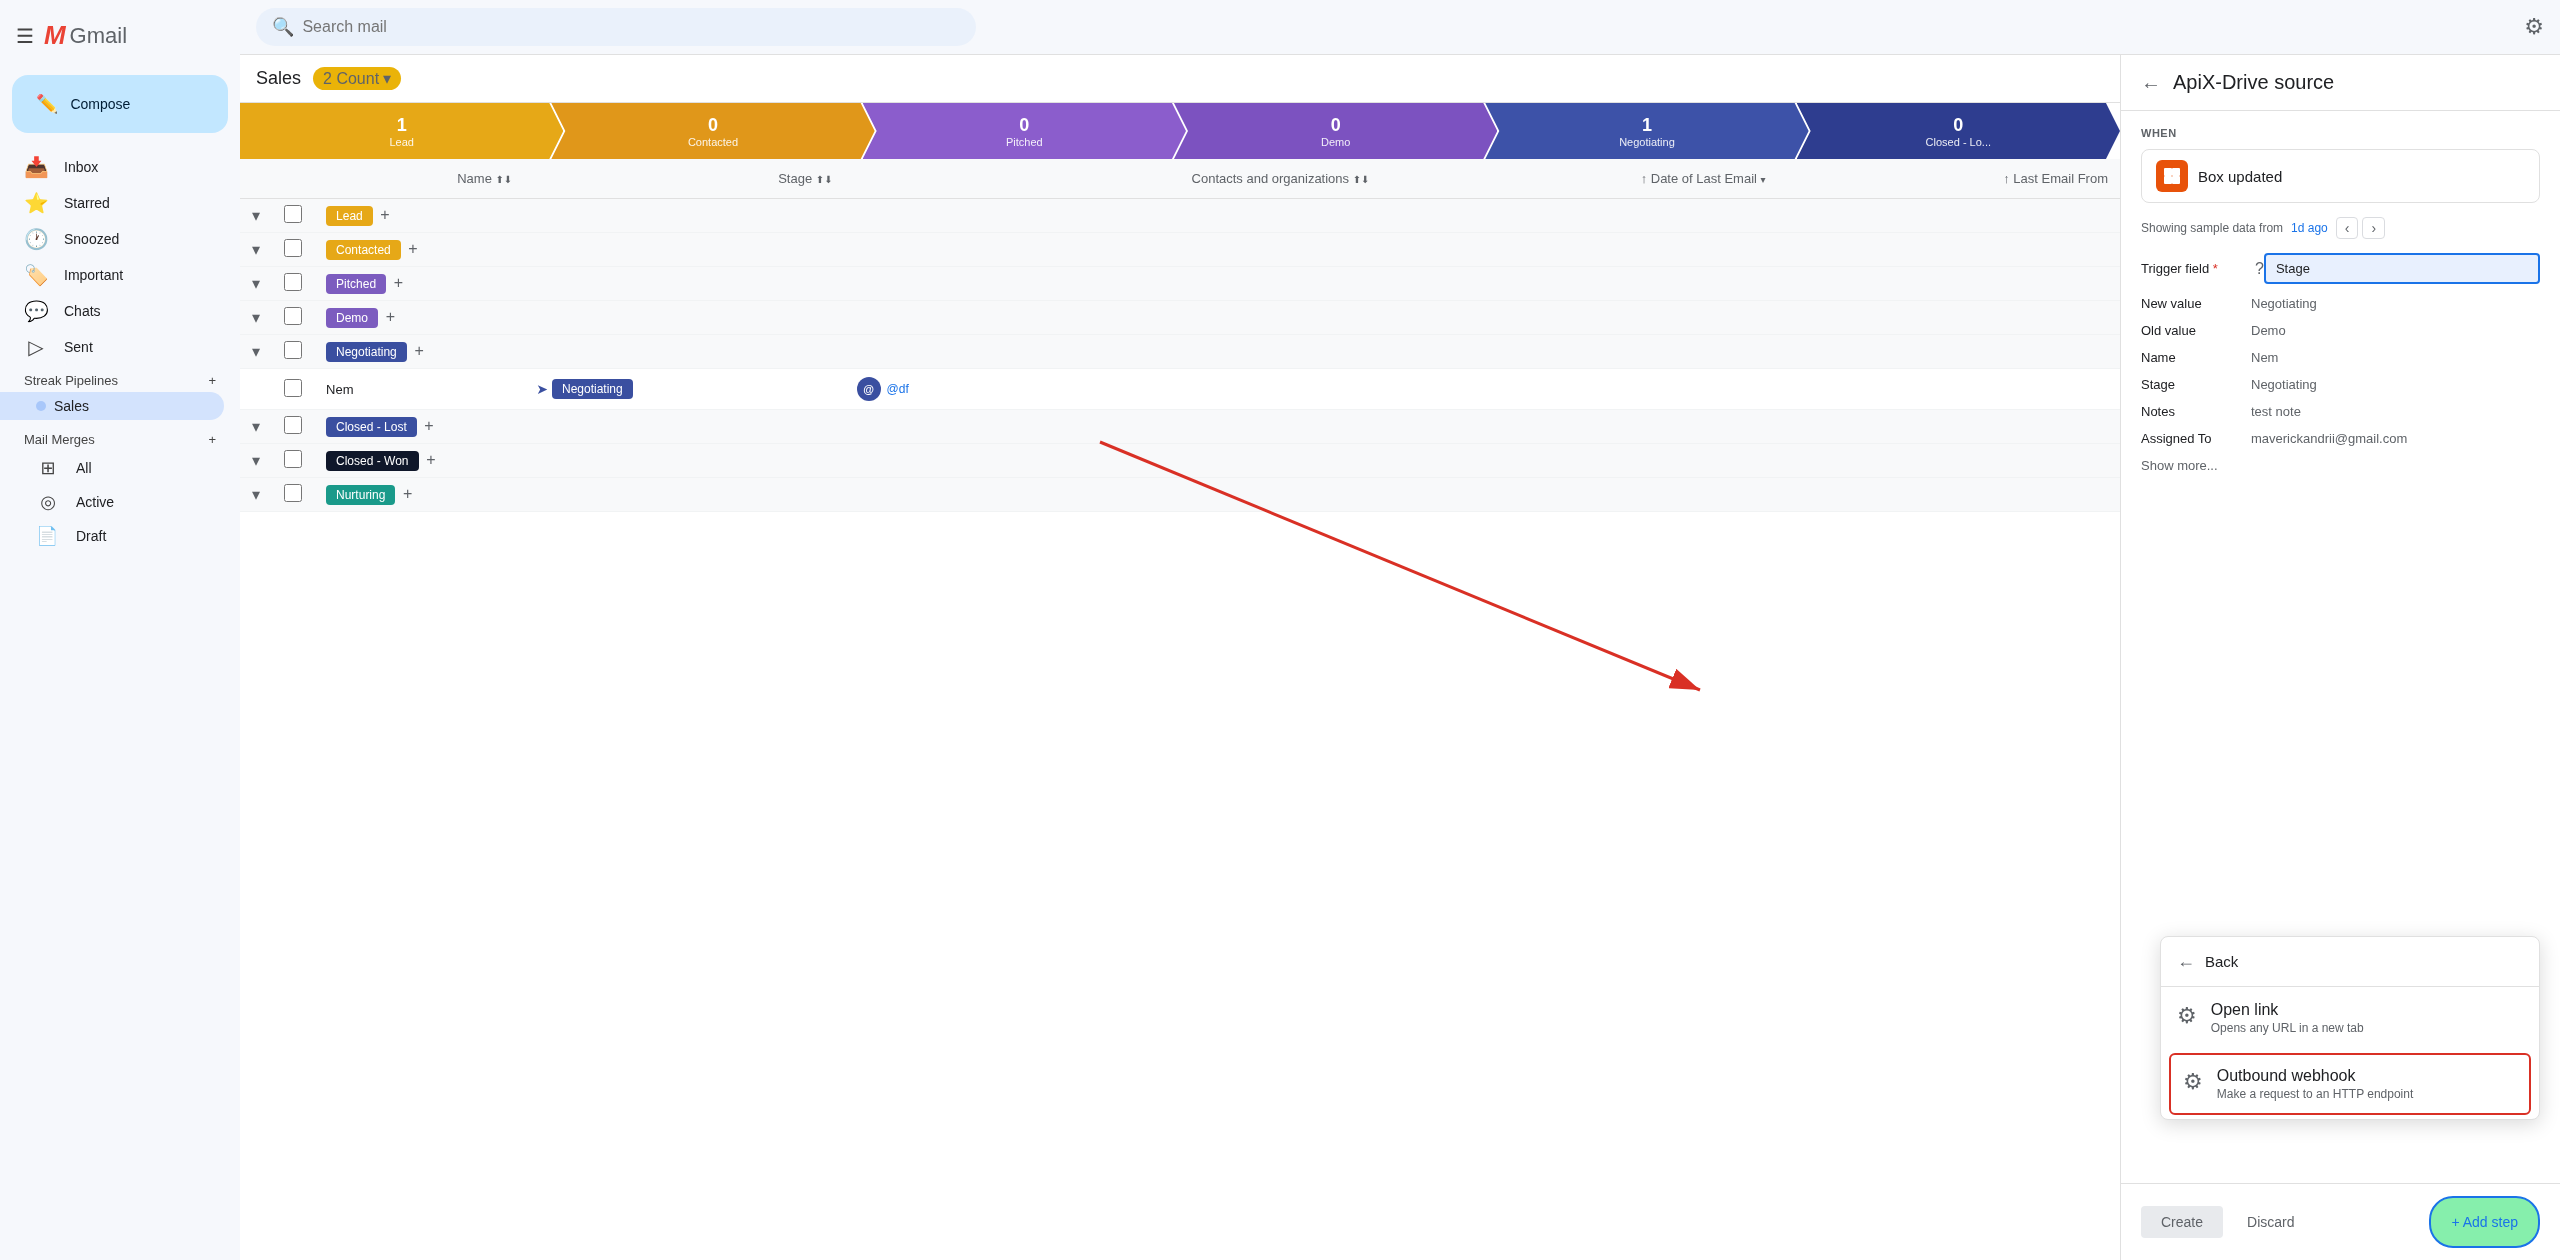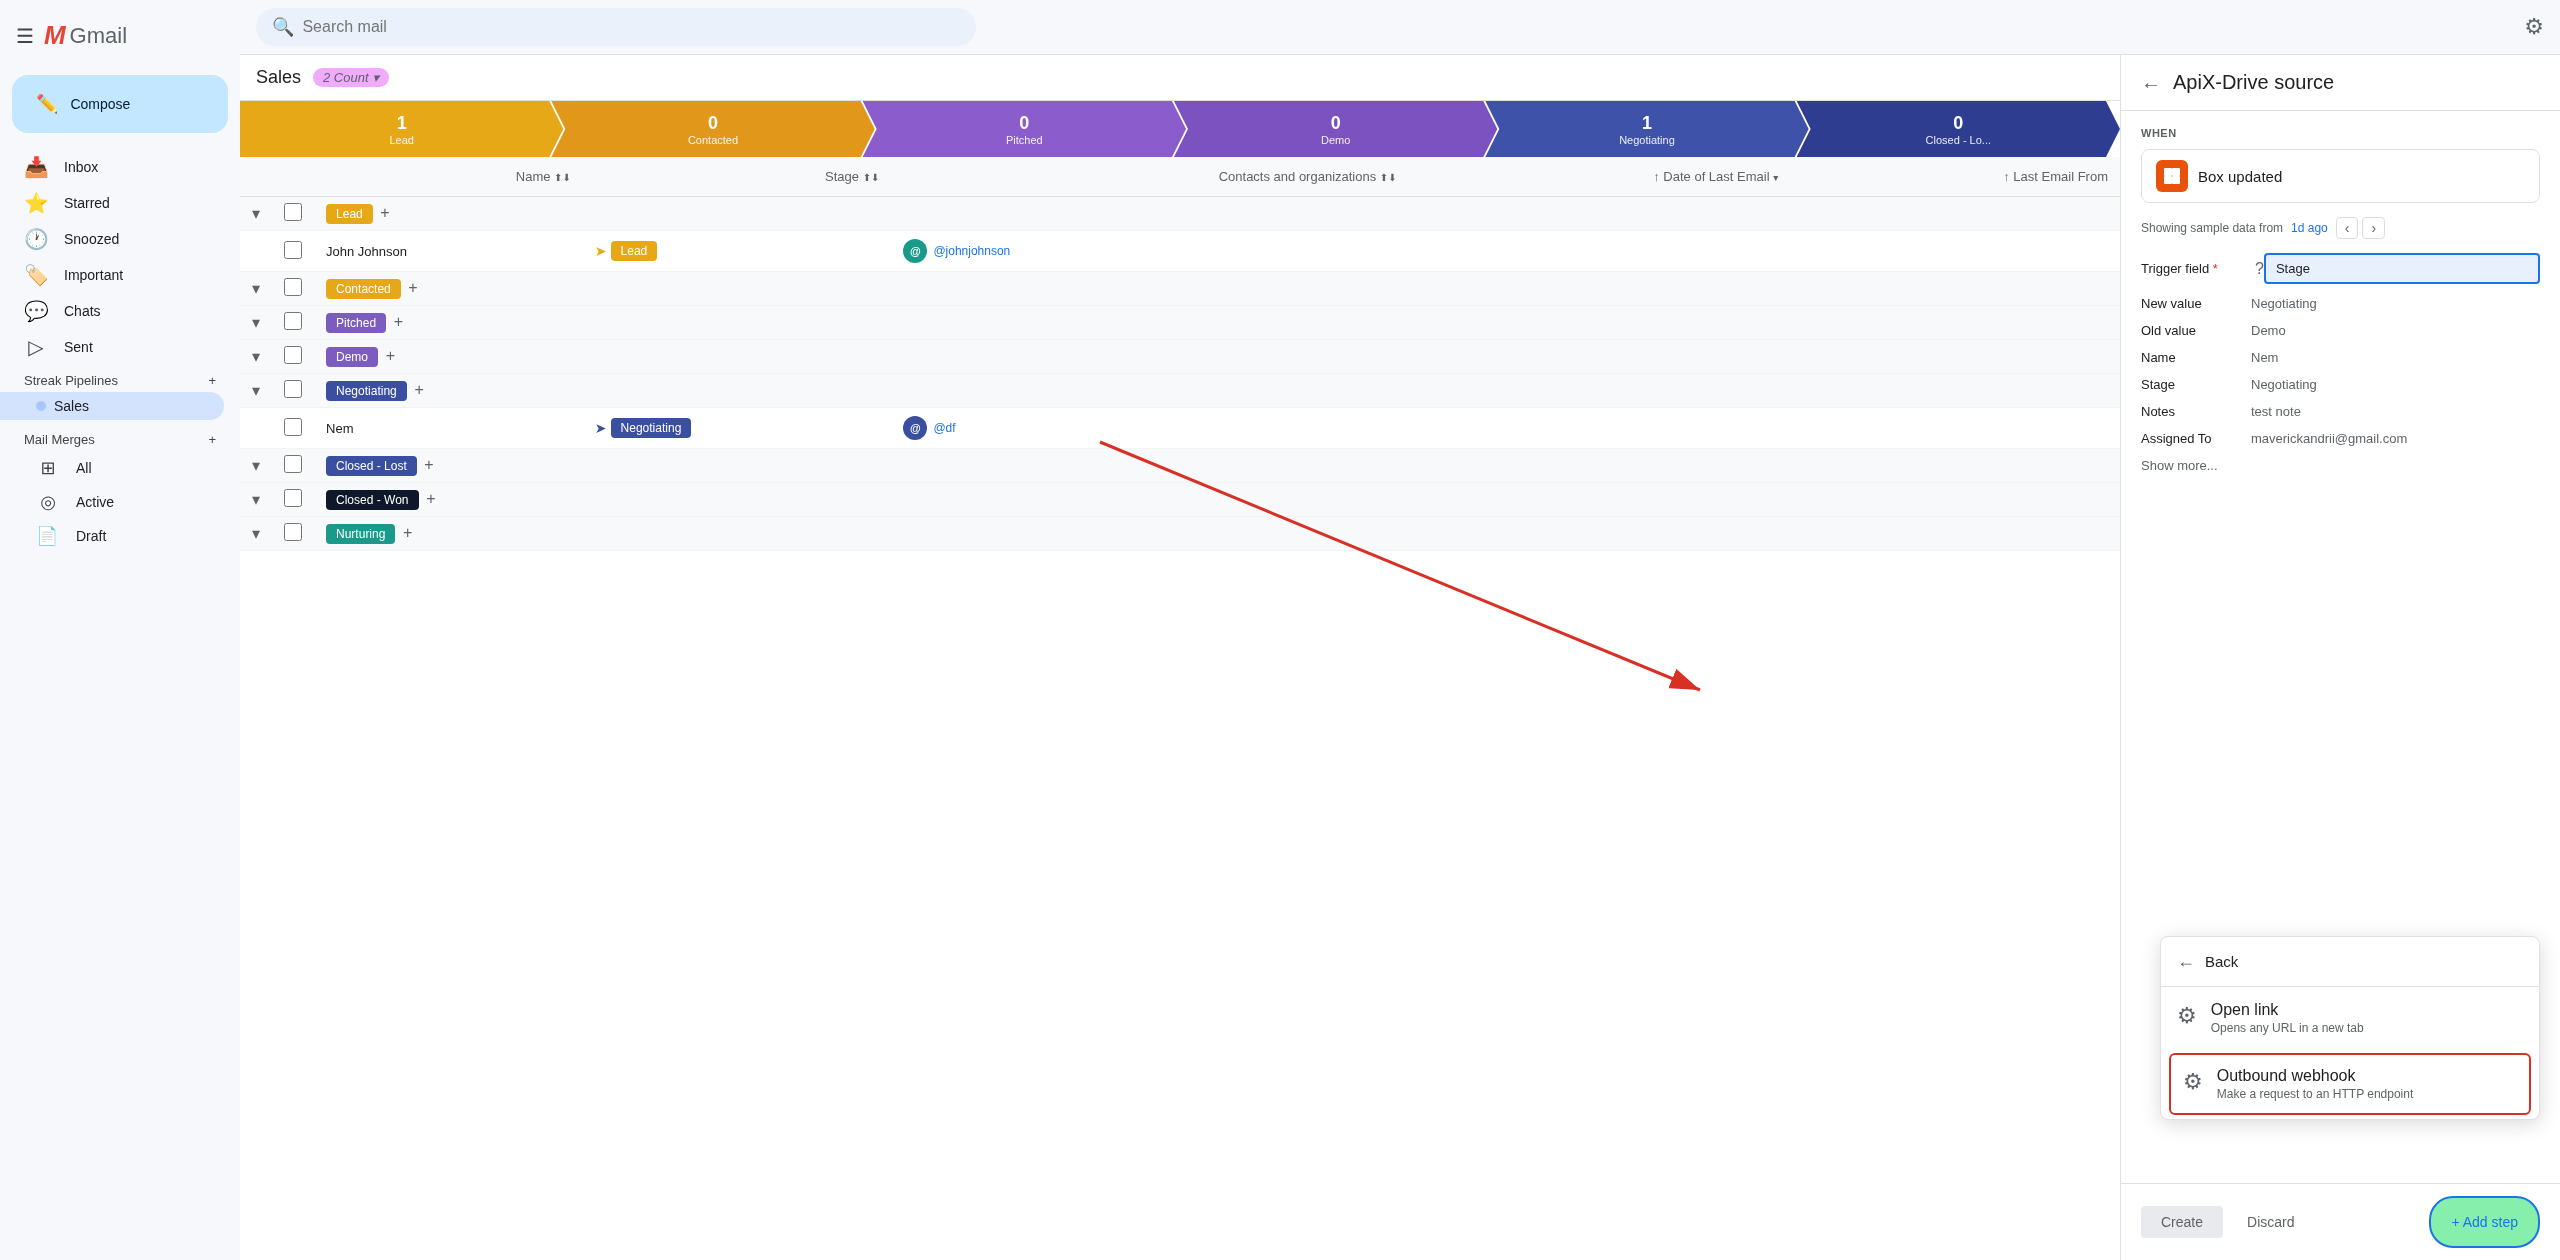--- a/index.html
+++ b/index.html
@@ -89,22 +89,22 @@
     .search-input { border: none; background: transparent; font-size: 16px; color: #202124; outline: none; flex: 1; }
     .filter-icon { font-size: 22px; color: #5f6368; margin-left: auto; }
 
     
     .pipeline-header {
       display: flex; align-items: center; padding: 12px 16px;
       gap: 12px; border-bottom: 1px solid #e0e0e0;
     }
     .pipeline-title { font-size: 18px; font-weight: 400; color: #202124; }
     .count-badge {
-      background: #f0abfc; border-radius: 12px; padding: 2px 10px;
-      font-size: 13px; color: #5f6368; display: flex; align-items: center; gap: 4px; font-style: italic;
+      background: #eab308; border-radius: 12px; padding: 2px 10px;
+      font-size: 16px; color: #5f6368; display: flex; align-items: center; gap: 4px;
     }
 
     
     .stage-pipeline {
       display: flex; height: 56px; overflow: hidden;
     }
     .stage-arrow {
       display: flex; align-items: center; justify-content: center;
       flex-direction: column; flex: 1;
       position: relative; cursor: pointer;
@@ -407,41 +407,20 @@
         <button class="expand-btn">▾</button>
       </td>
       <td>
         <input type="checkbox" class="row-checkbox" style="">
       </td>
       <td colspan="5">
         <span class="stage-badge lead">Lead</span>
         <button class="add-btn">+</button>
       </td>
     </tr>
-              <tr>
-        <td></td>
-        <td>
-          <input type="checkbox" class="row-checkbox" style="">
-        </td>
-        <td>John Johnson</td>
-        <td>
-          <span style="display:inline-flex;align-items:center;gap:4px;">
-            <span style="color:#e6a817;font-size:14px;">➤</span>
-            <span class="stage-badge lead">Lead</span>
-          </span>
-        </td>
-        <td>
-          <div class="person-contact">
-            <div class="contact-avatar" style="background:#1a9a8a">@</div>
-            <span class="contact-name">@johnjohnson</span>
-          </div>
-        </td>
-        <td></td>
-        <td></td>
-      </tr>
               <tr class="stage-group-header">
       <td>
         <button class="expand-btn">▾</button>
       </td>
       <td>
         <input type="checkbox" class="row-checkbox" style="">
       </td>
       <td colspan="5">
         <span class="stage-badge contacted">Contacted</span>
         <button class="add-btn">+</button>

